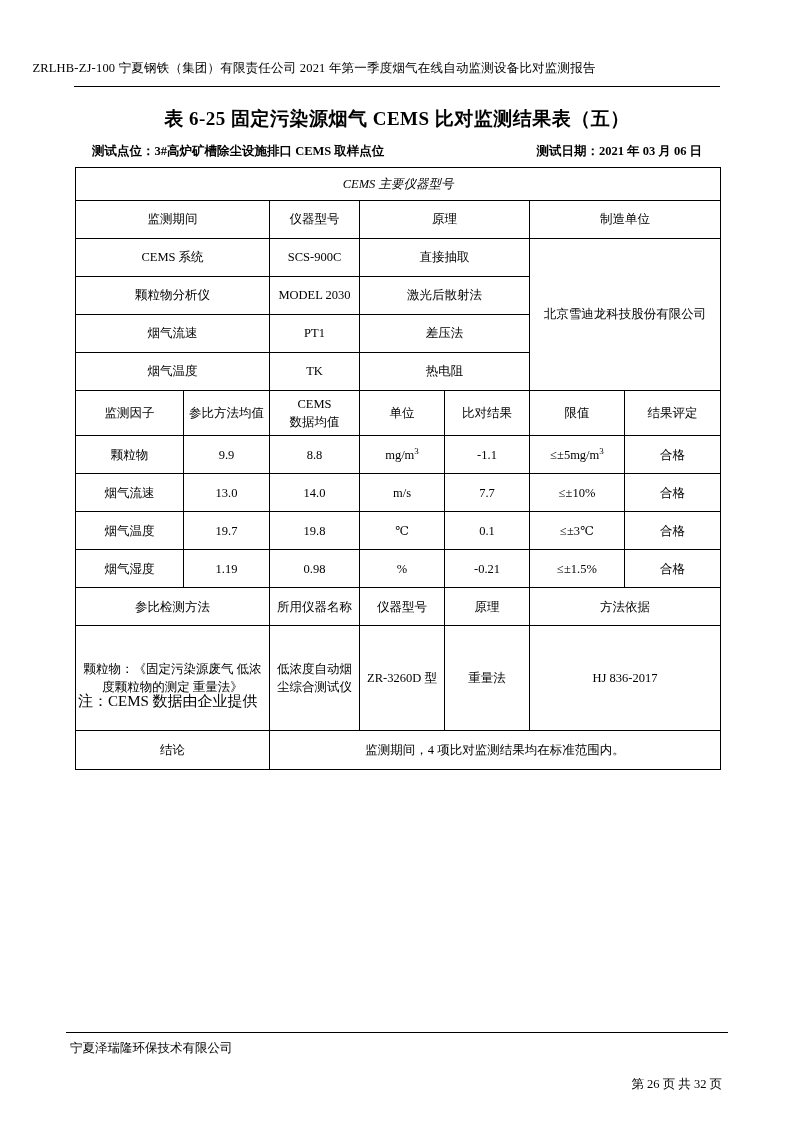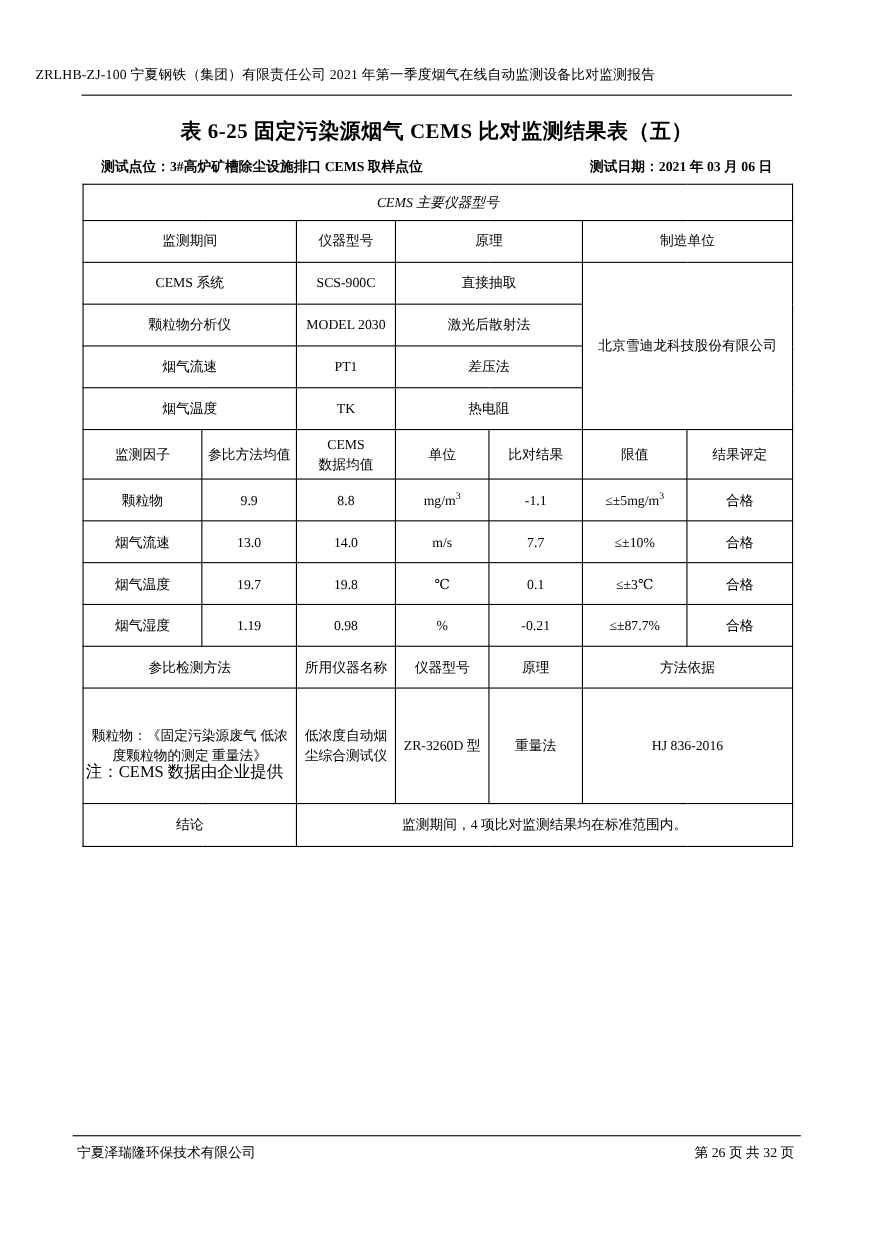--- a/index.html
+++ b/index.html
@@ -103,21 +103,21 @@
   .footer {
     position: absolute;
     top: 1040px;
     left: 66px;
     width: 662px;
     display: flex;
     justify-content: space-between;
     font-size: 12.5px;
   }
   .footer .fl { padding-left: 4px; text-align: center; }
-  .footer .fr { padding-right: 6px; }
+  .footer .fr { padding-right: 6px; margin-top: 36px; }
 </style>
 </head>
 <body>
 
 <div class="page">
 
   <div class="header">ZRLHB-ZJ-100    宁夏钢铁（集团）有限责任公司 2021 年第一季度烟气在线自动监测设备比对监测报告</div>
   <div class="header-rule"></div>
 
   <div class="title">表 6-25    固定污染源烟气 CEMS 比对监测结果表（五）</div>
@@ -208,37 +208,37 @@
         <td>0.1</td>
         <td>≤±3℃</td>
         <td>合格</td>
       </tr>
       <tr class="r-band">
         <td>烟气湿度</td>
         <td>1.19</td>
         <td>0.98</td>
         <td>%</td>
         <td>-0.21</td>
-        <td>≤±87.7%</td>
+        <td>≤±1.5%</td>
         <td>合格</td>
       </tr>
 
       <tr class="r-band">
         <td class="bold" colspan="2">参比检测方法</td>
         <td class="bold" colspan="1">所用仪器名称</td>
         <td class="bold" colspan="1">仪器型号</td>
         <td class="bold" colspan="1">原理</td>
         <td class="bold" colspan="2">方法依据</td>
       </tr>
       <tr class="method-row">
         <td colspan="2">颗粒物：《固定污染源废气 低浓度颗粒物的测定 重量法》</td>
         <td colspan="1">低浓度自动烟尘综合测试仪</td>
         <td colspan="1">ZR-3260D 型</td>
         <td colspan="1">重量法</td>
-        <td colspan="2">HJ 836-2016</td>
+        <td colspan="2">HJ 836-2017</td>
       </tr>
 
       <tr class="concl">
         <td class="bold" colspan="2">结论</td>
         <td class="bold" colspan="5">监测期间，4 项比对监测结果均在标准范围内。</td>
       </tr>
     </tbody>
   </table>
 
   <div class="note" style="top: 692px;">注：CEMS 数据由企业提供</div>

